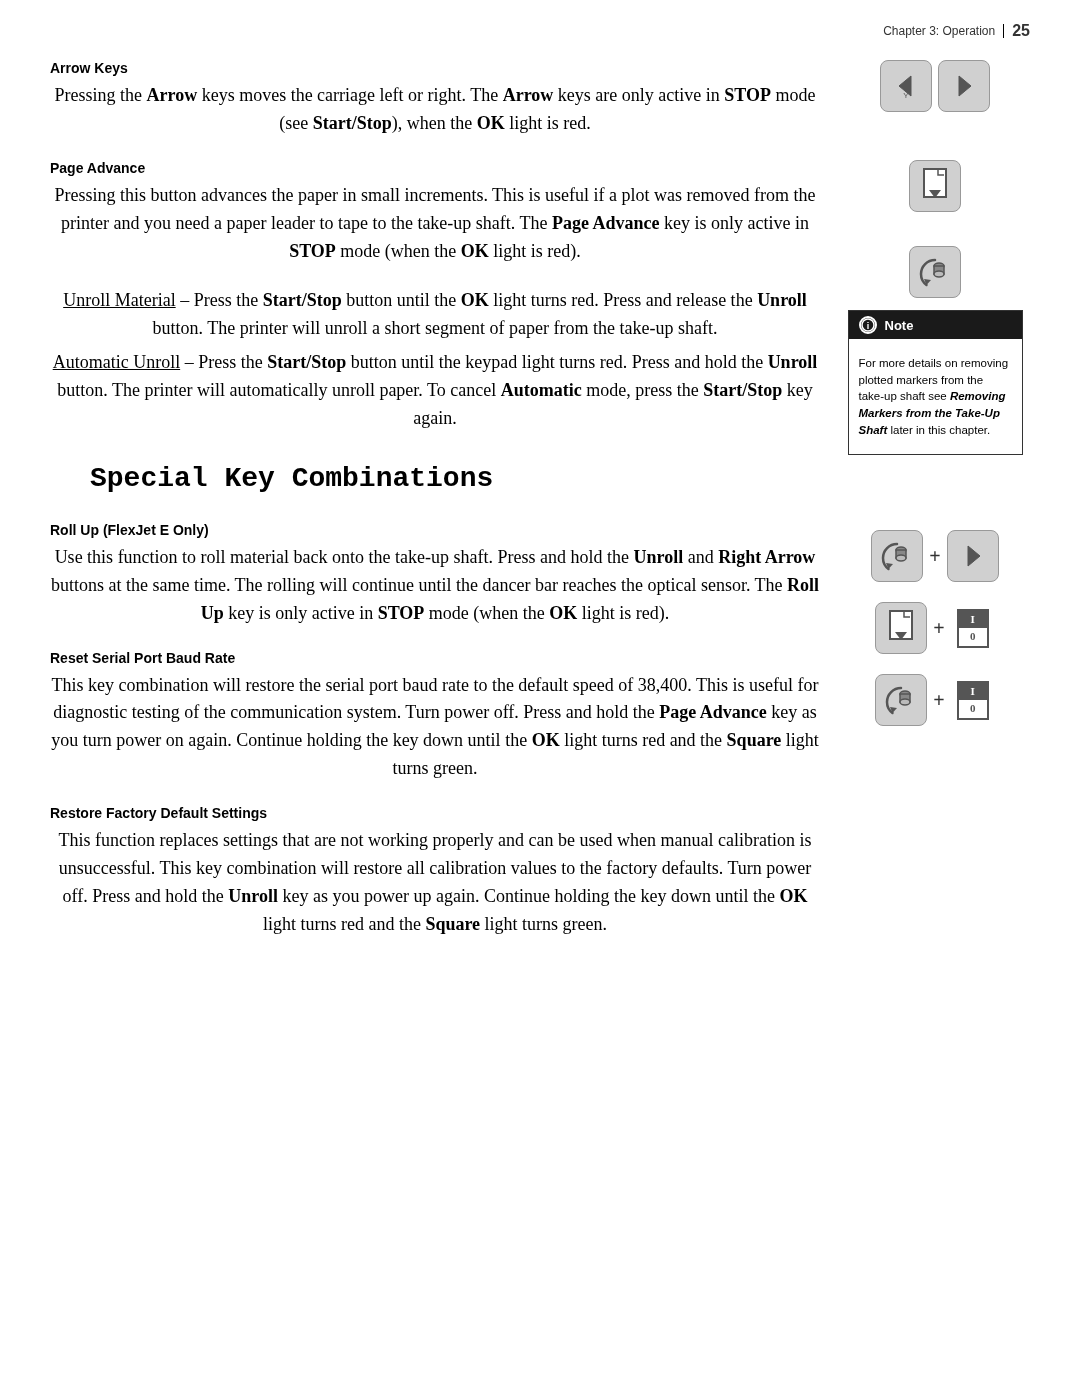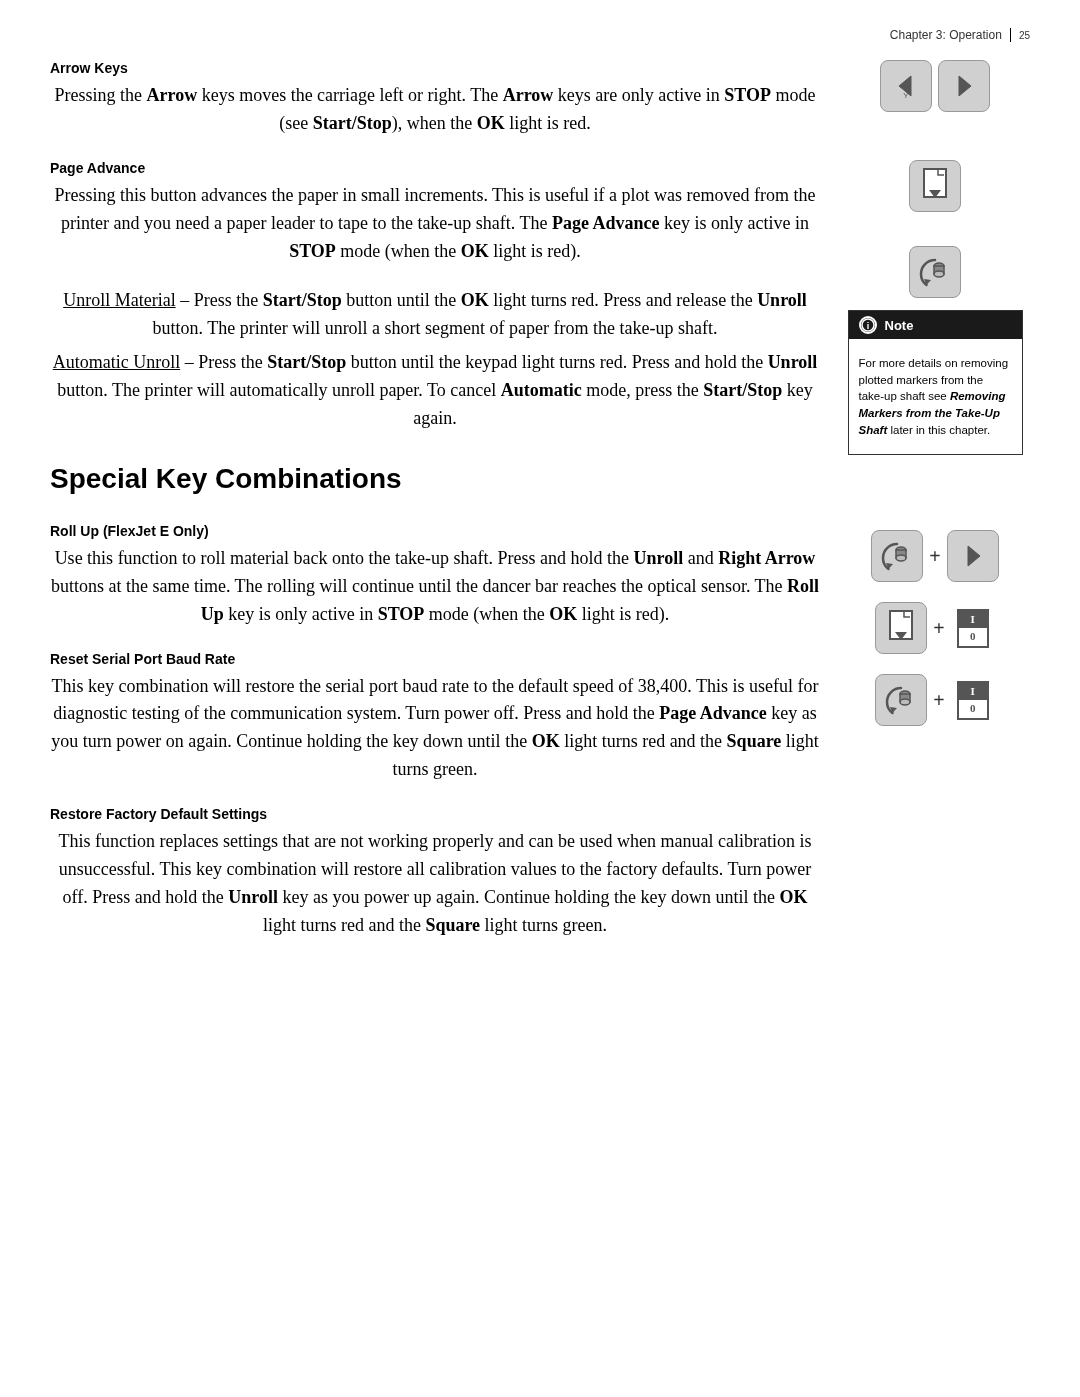--- a/index.html
+++ b/index.html
@@ -16,36 +16,36 @@
     .page-container {
       width: 1080px;
       min-height: 1397px;
       position: relative;
       background: #fff;
     }
 
     
     .page-header {
       position: absolute;
-      top: 28px;
+      top: 22px;
       right: 50px;
       font-size: 12px;
       color: #333;
       display: flex;
       align-items: center;
       gap: 8px;
     }
     .page-header-text {
       font-family: Arial, sans-serif;
       font-size: 12px;
     }
     .page-number {
       font-family: Arial, sans-serif;
-      font-size: 10px;
-      font-weight: normal;
+      font-size: 16px;
+      font-weight: bold;
     }
     .header-divider {
       width: 1px;
       height: 14px;
       background: #000;
       display: inline-block;
     }
 
     
     .content-area {
@@ -90,25 +90,26 @@
       line-height: 1.55;
       text-align: center;
     }
 
     .section-body p {
       margin-bottom: 6px;
     }
 
     
     .major-heading {
-      font-family: Liberation Sans, sans-serif;
+      font-family: Liberation Mono, monospace;
       font-size: 28px;
       font-weight: bold;
       margin-top: 30px;
       margin-bottom: 28px;
+      margin-left: 40px;
     }
 
     
     .icon-pair {
       display: flex;
       align-items: center;
       justify-content: center;
       gap: 6px;
       margin-bottom: 20px;
     }

